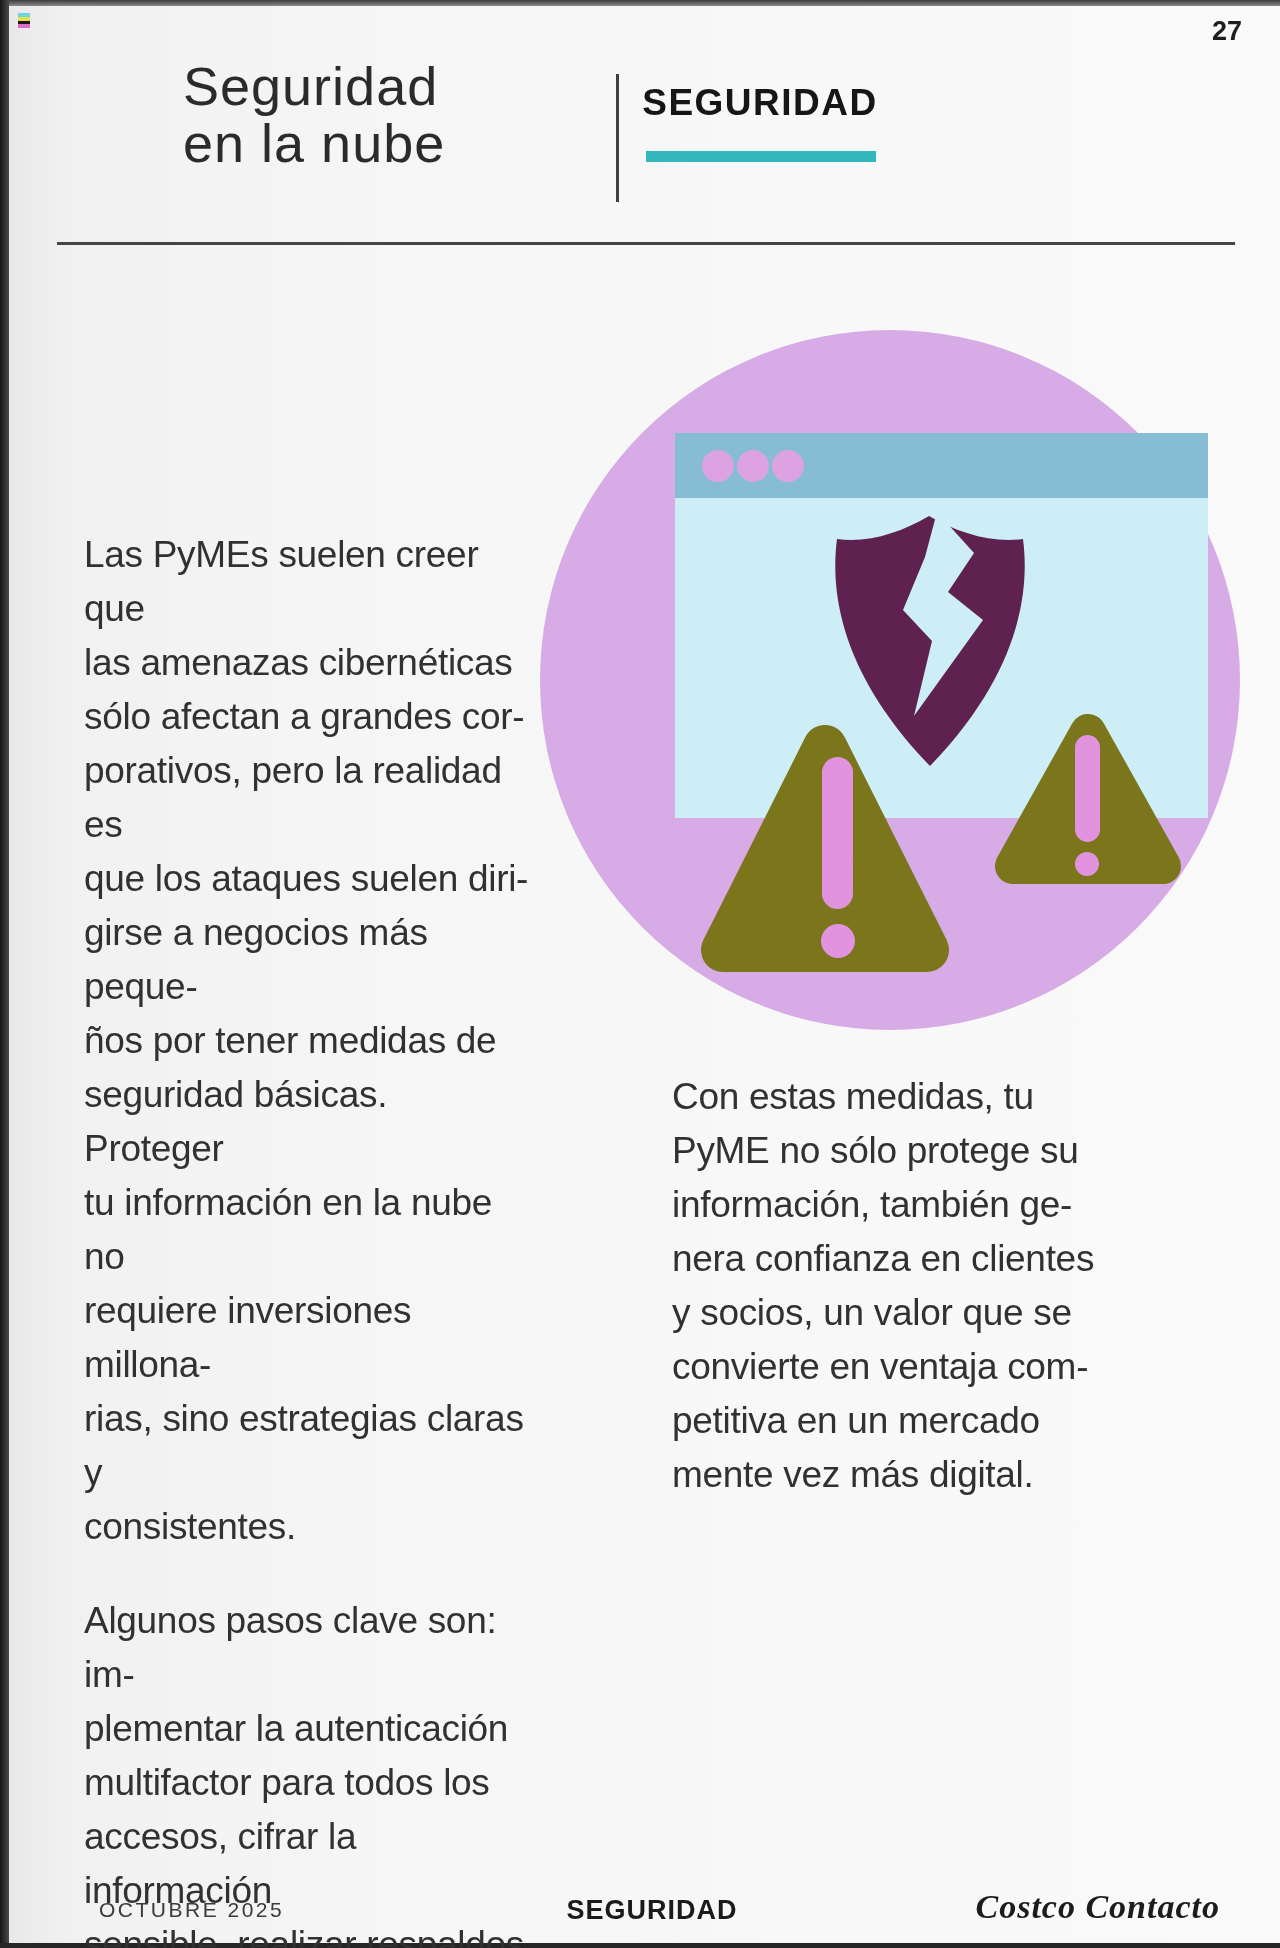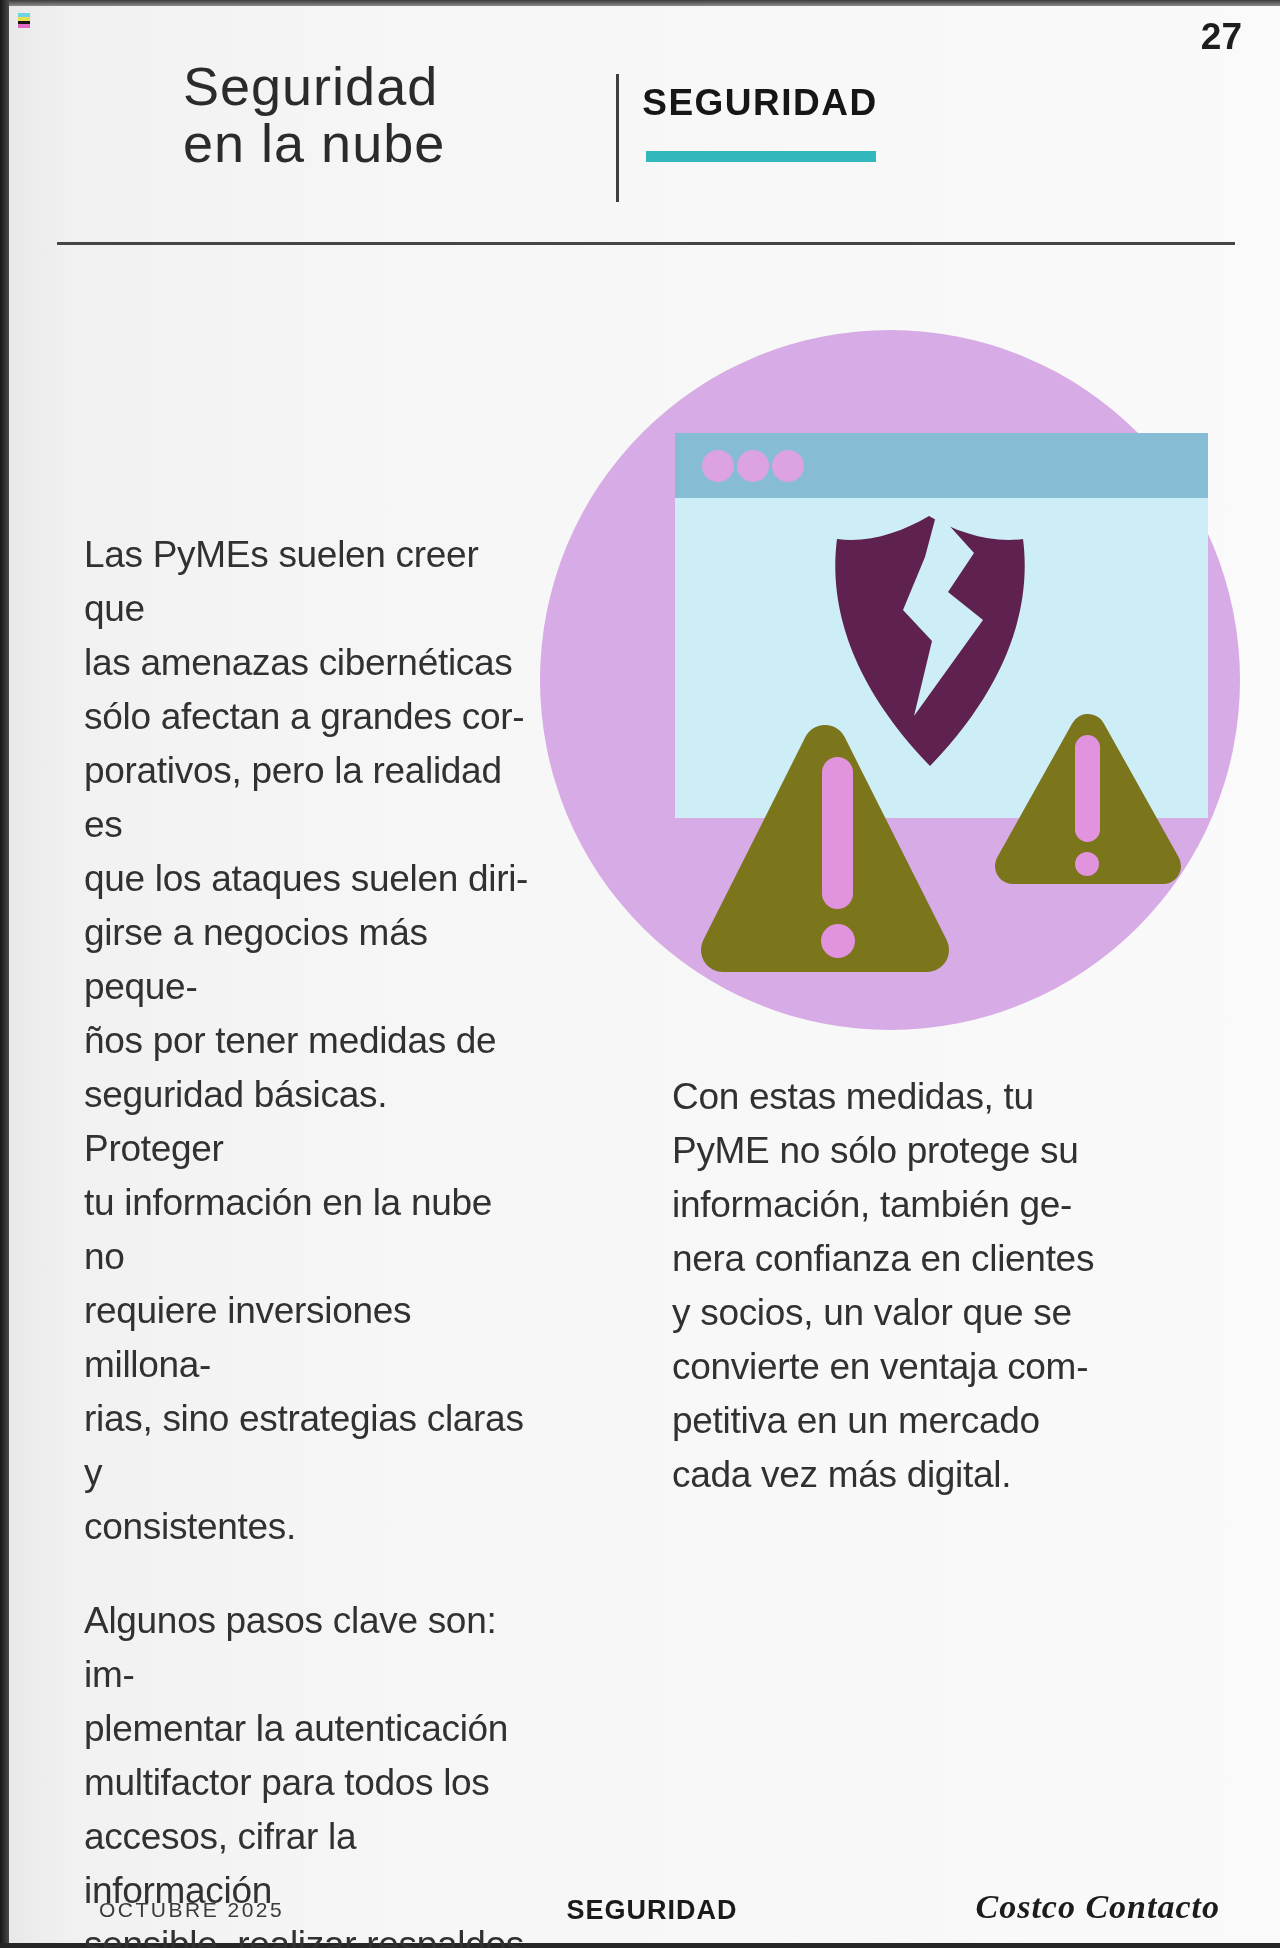--- a/index.html
+++ b/index.html
@@ -14,21 +14,21 @@
   }
   
   .edge-top{position:absolute;left:0;top:0;width:100%;height:6px;background:linear-gradient(180deg,#3c3c3c,#8a8a8a);}
   .edge-left{position:absolute;left:0;top:0;width:9px;height:100%;background:linear-gradient(90deg,#161616,#4a4a4a);}
   .edge-bottom{position:absolute;left:0;bottom:0;width:100%;height:5px;background:#262626;}
 
   
   .regmark{position:absolute;left:18px;top:13px;width:12px;height:15px;display:flex;flex-direction:column;}
   .regmark span{flex:1;}
 
-  .page-number{position:absolute;top:16px;right:38px;font-size:37px;font-weight:bold;color:#1e1e1e;text-align:right;}
+  .page-number{position:absolute;top:16px;right:38px;font-size:27px;font-weight:bold;color:#1e1e1e;text-align:right;}
 
   .article-title{
     position:absolute;left:183px;top:58px;
     font-size:54px;line-height:57px;letter-spacing:1px;
     color:#2b2b2b;white-space:pre-line;
   }
   .header-divider{position:absolute;left:616px;top:74px;width:3px;height:128px;background:#3f3f3f;}
   .section-title{
     position:absolute;left:570px;top:82px;width:380px;
     text-align:center;font-size:37px;font-weight:bold;letter-spacing:1.5px;color:#161616;
@@ -102,21 +102,21 @@
 sos sospechosos.</p>
   </div>
   <div class="body-col col-right">
     <p>Con estas medidas, tu
 PyME no sólo protege su
 información, también ge-
 nera confianza en clientes
 y socios, un valor que se
 convierte en ventaja com-
 petitiva en un mercado
-cada vez más digital.</p>
+mente vez más digital.</p>
   </div>
 
   <svg class="illustration" viewBox="540 290 700 760">
     <circle cx="890" cy="680" r="350" fill="#d7abe6"></circle>
     <rect x="675" y="433" width="533" height="385" fill="#cdeef6"></rect>
     <rect x="675" y="433" width="533" height="65" fill="#86bdd5"></rect>
     <g>
       <circle cx="718" cy="466" r="16" fill="#dda2e2"></circle>
       <circle cx="753" cy="466" r="16" fill="#dda2e2"></circle>
       <circle cx="788" cy="466" r="16" fill="#dda2e2"></circle>

